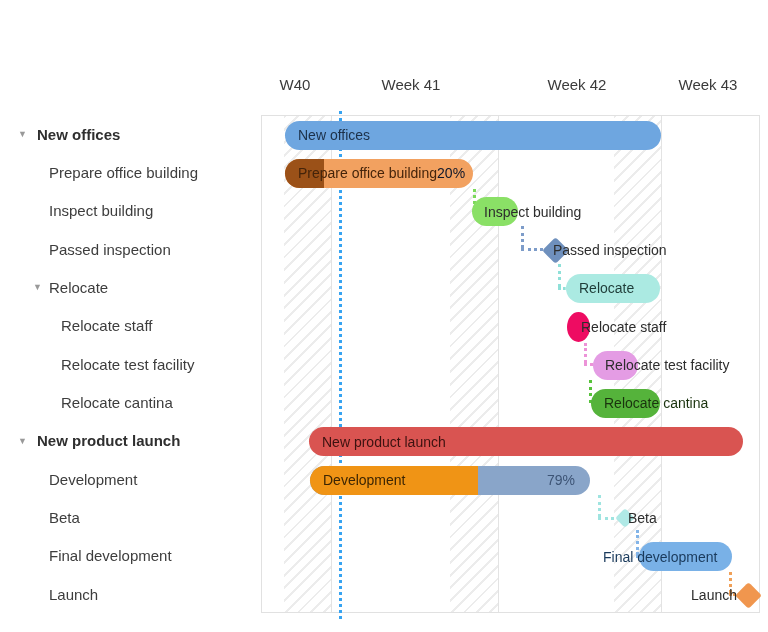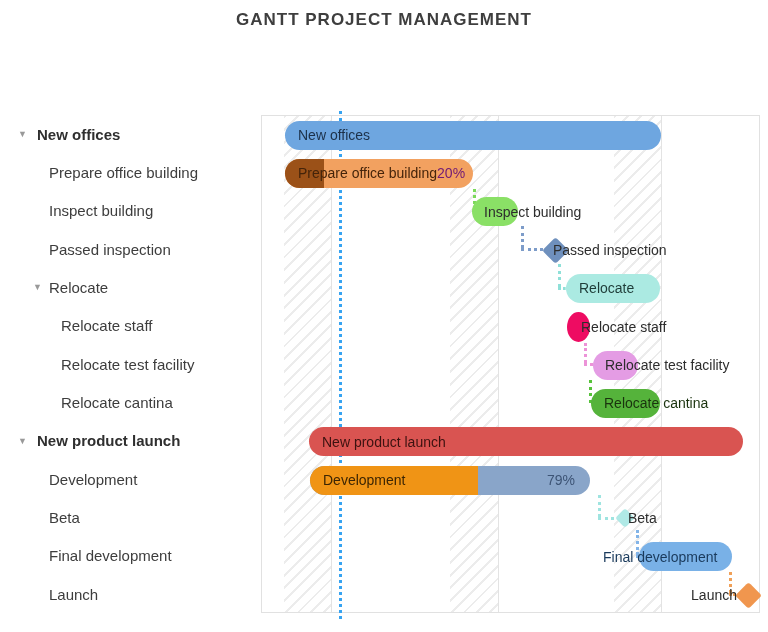--- a/index.html
+++ b/index.html
@@ -26,21 +26,26 @@
   .sidebar{position:absolute;left:0;top:115px;width:261px;height:498px;}
   .side-row{position:absolute;left:0;width:261px;height:20px;display:flex;align-items:center;}
   .side-label{font-size:15px;color:#3d3d3d;white-space:nowrap;}
   .side-label.bold{font-weight:bold;color:#2f2f2f;}
   .caret{position:absolute;font-size:9px;color:#999;top:50%;transform:translateY(-52%);}
 </style>
 </head>
 <body>
 <div class="app">
 
-  <div class="title">GANTT PROJECT MANAGEMENT</div>
+  <div class="header">
+      <div class="col-label" style="left: 34px;">W40</div>
+      <div class="col-label" style="left: 150px;">Week 41</div>
+      <div class="col-label" style="left: 316px;">Week 42</div>
+      <div class="col-label" style="left: 447px;">Week 43</div>
+    </div>
   <div class="sidebar">
       <div class="side-row" style="top: 9px;">
         <div class="caret" style="left: 18px;">▼</div>
         <div class="side-label bold" style="margin-left: 37px;">New offices</div>
       </div>
       <div class="side-row" style="top: 47.34px;">
         <div class="side-label" style="margin-left: 49px;">Prepare office building</div>
       </div>
       <div class="side-row" style="top: 85.68px;">
         <div class="side-label" style="margin-left: 49px;">Inspect building</div>
@@ -102,21 +107,21 @@
       <div class="conn" style="left: 467px; top: 477px; width: 4px; height: 0px; border-top: 3px dotted rgb(240, 160, 88);"></div>
       <div class="bar" style="left: 23px; width: 376px; top: 4.5px; height: 29px; background: rgb(110, 166, 224);">
         <div class="bar-labelwrap">
           <div class="bar-label" style="color: rgb(28, 49, 73);">New offices</div>
         </div>
       </div>
       <div class="bar" style="left: 23px; width: 188px; top: 42.84px; height: 29px; background: rgb(242, 161, 96);">
         <div class="bar-progress" style="width: 21%; background: rgb(155, 81, 24);"></div>
         <div class="bar-labelwrap">
           <div class="bar-label" style="color: rgb(69, 36, 10);">Prepare office building</div>
-          <div class="pct" style="color: #701a75;">20%</div>
+          <div class="pct" style="color: #0f172a;">20%</div>
         </div>
       </div>
       <div class="bar" style="left: 210px; width: 46px; top: 81.18px; height: 29px; background: rgb(138, 224, 102);"></div>
       <div class="abs-label" style="left: 222px; top: 86.68px; color: rgb(45, 45, 45);">Inspect building</div>
       <div class="milestone" style="width: 19px; height: 19px; left: 283.5px; top: 124.52px; background: rgb(111, 144, 189);"></div>
       <div class="abs-label" style="left: 291px; top: 125.02px; color: rgb(45, 45, 45);">Passed inspection</div>
       <div class="bar" style="left: 304px; width: 94px; top: 157.86px; height: 29px; background: rgb(171, 234, 226);">
         <div class="bar-labelwrap">
           <div class="bar-label" style="color: rgb(30, 60, 56);">Relocate</div>
         </div>

